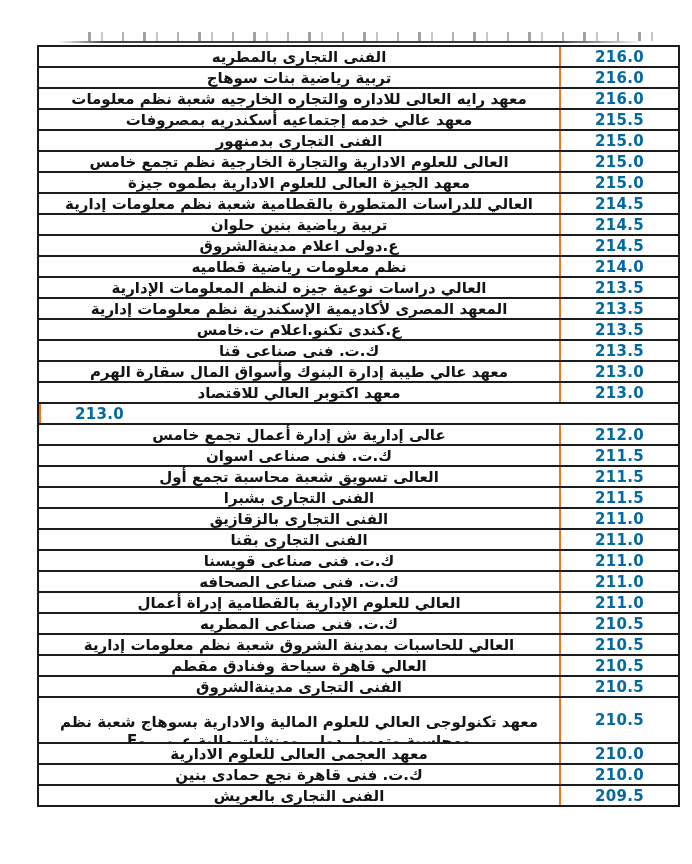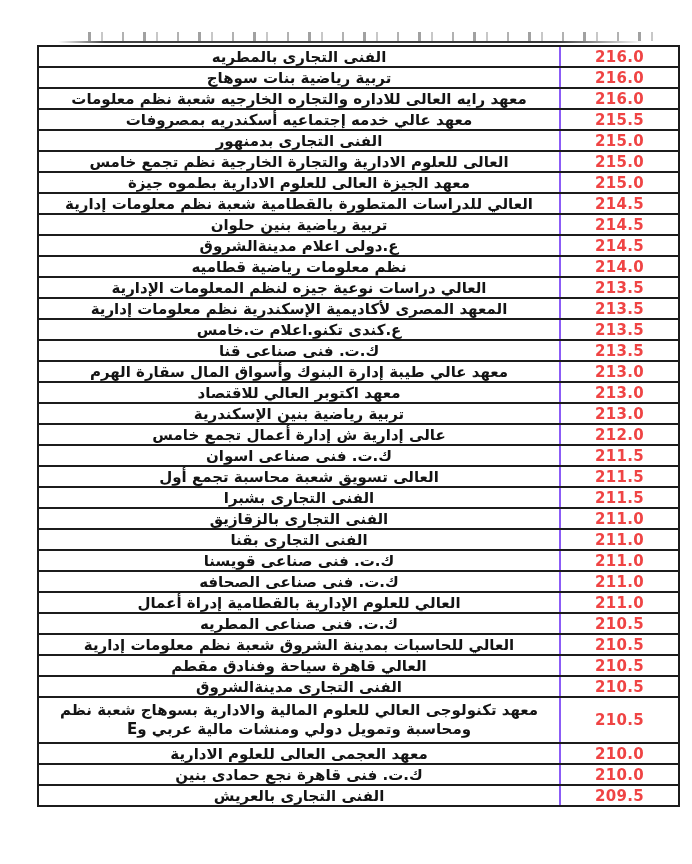--- a/index.html
+++ b/index.html
@@ -71,33 +71,33 @@
     white-space: nowrap;
     padding: 0 5px;
     display: flex;
     align-items: center;
     justify-content: center;
   }
   .row.tall .name-cell {
     white-space: normal;
     line-height: 19px;
     display: block;
-    padding-top: 3px;
+    padding-top: 15px;
   }
   .score-cell {
     width: 119px;
     flex: 0 0 119px;
     box-sizing: border-box;
-    border-left: 2px solid #8b5cf6;
+    border-left: 2px solid #f97316;
     display: flex;
     align-items: center;
     justify-content: center;
     font-weight: bold;
     font-size: 15px;
-    color: #ef4444;
+    color: #0369a1;
     letter-spacing: 0.3px;
   }
 </style>
 </head>
 <body>
 
 <div class="remnant-marks"></div>
 <div class="cut-row-line"></div>
 
 <div class="score-table">
@@ -163,21 +163,20 @@
     </div>
     <div class="row">
       <div class="name-cell">معهد عالي طيبة إدارة البنوك وأسواق المال سقارة الهرم</div>
       <div class="score-cell">213.0</div>
     </div>
     <div class="row">
       <div class="name-cell">معهد اكتوبر العالي للاقتصاد</div>
       <div class="score-cell">213.0</div>
     </div>
     <div class="row">
-      <div class="name-cell">تربية رياضية بنين الإسكندرية</div>
       <div class="score-cell">213.0</div>
     </div>
     <div class="row">
       <div class="name-cell">عالى إدارية ش إدارة أعمال تجمع خامس</div>
       <div class="score-cell">212.0</div>
     </div>
     <div class="row">
       <div class="name-cell">ك.ت. فنى صناعى اسوان</div>
       <div class="score-cell">211.5</div>
     </div>

